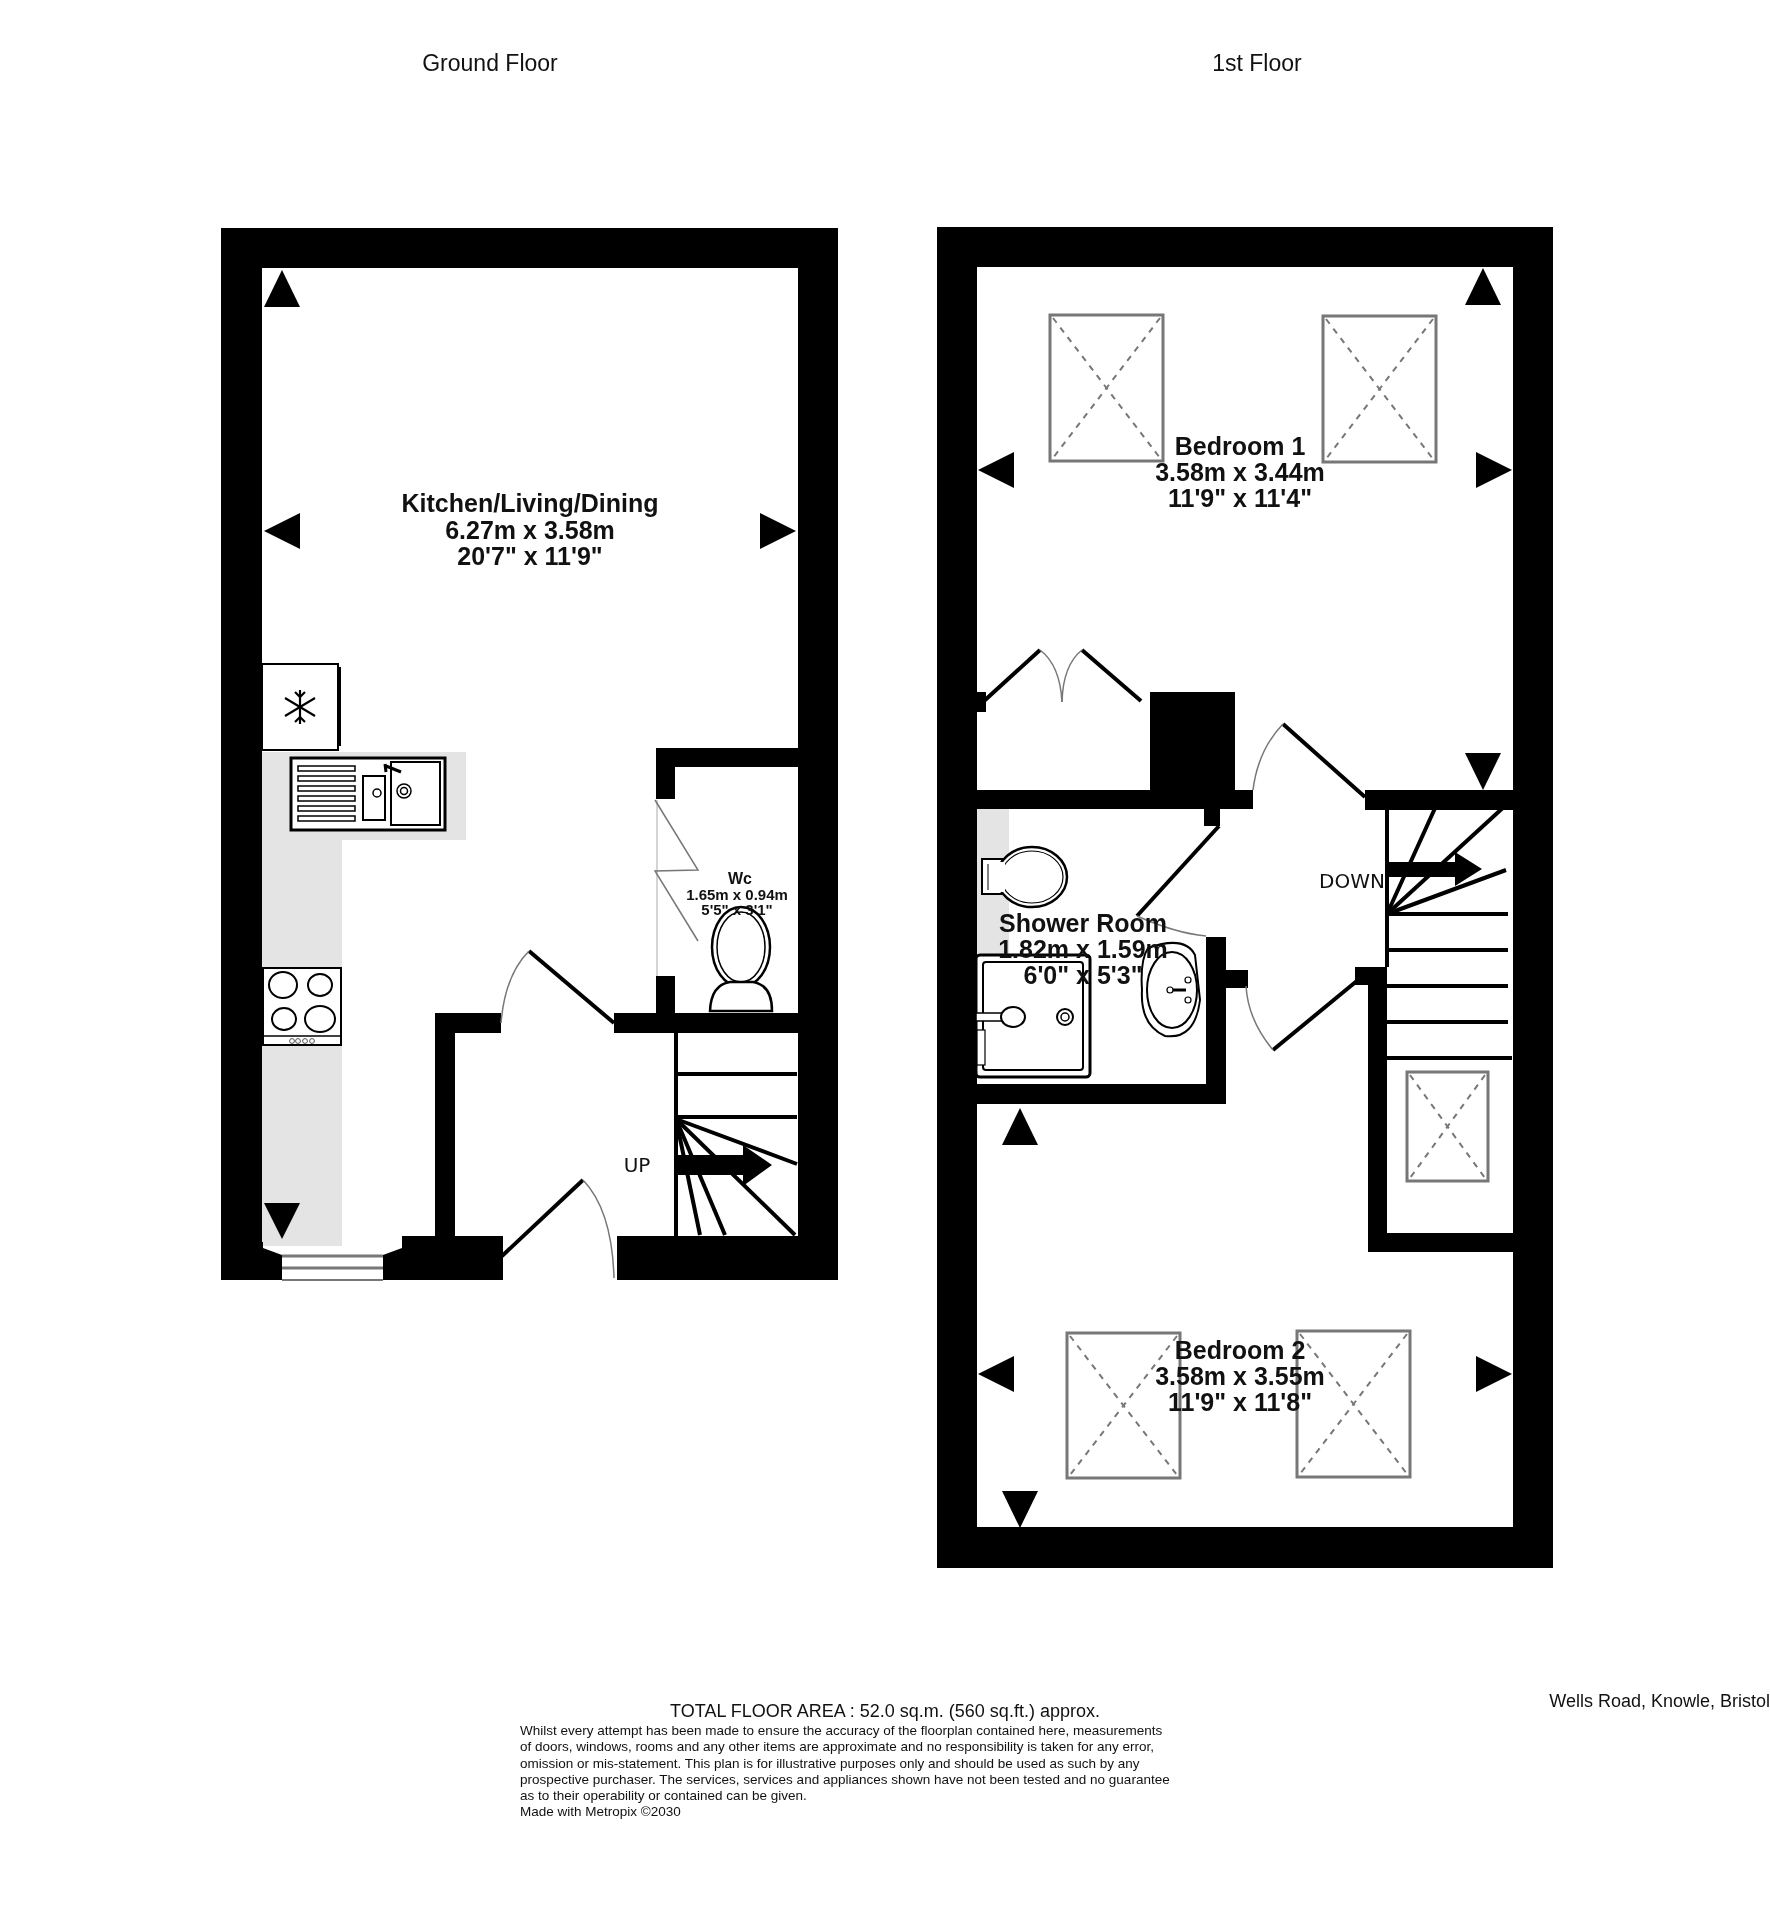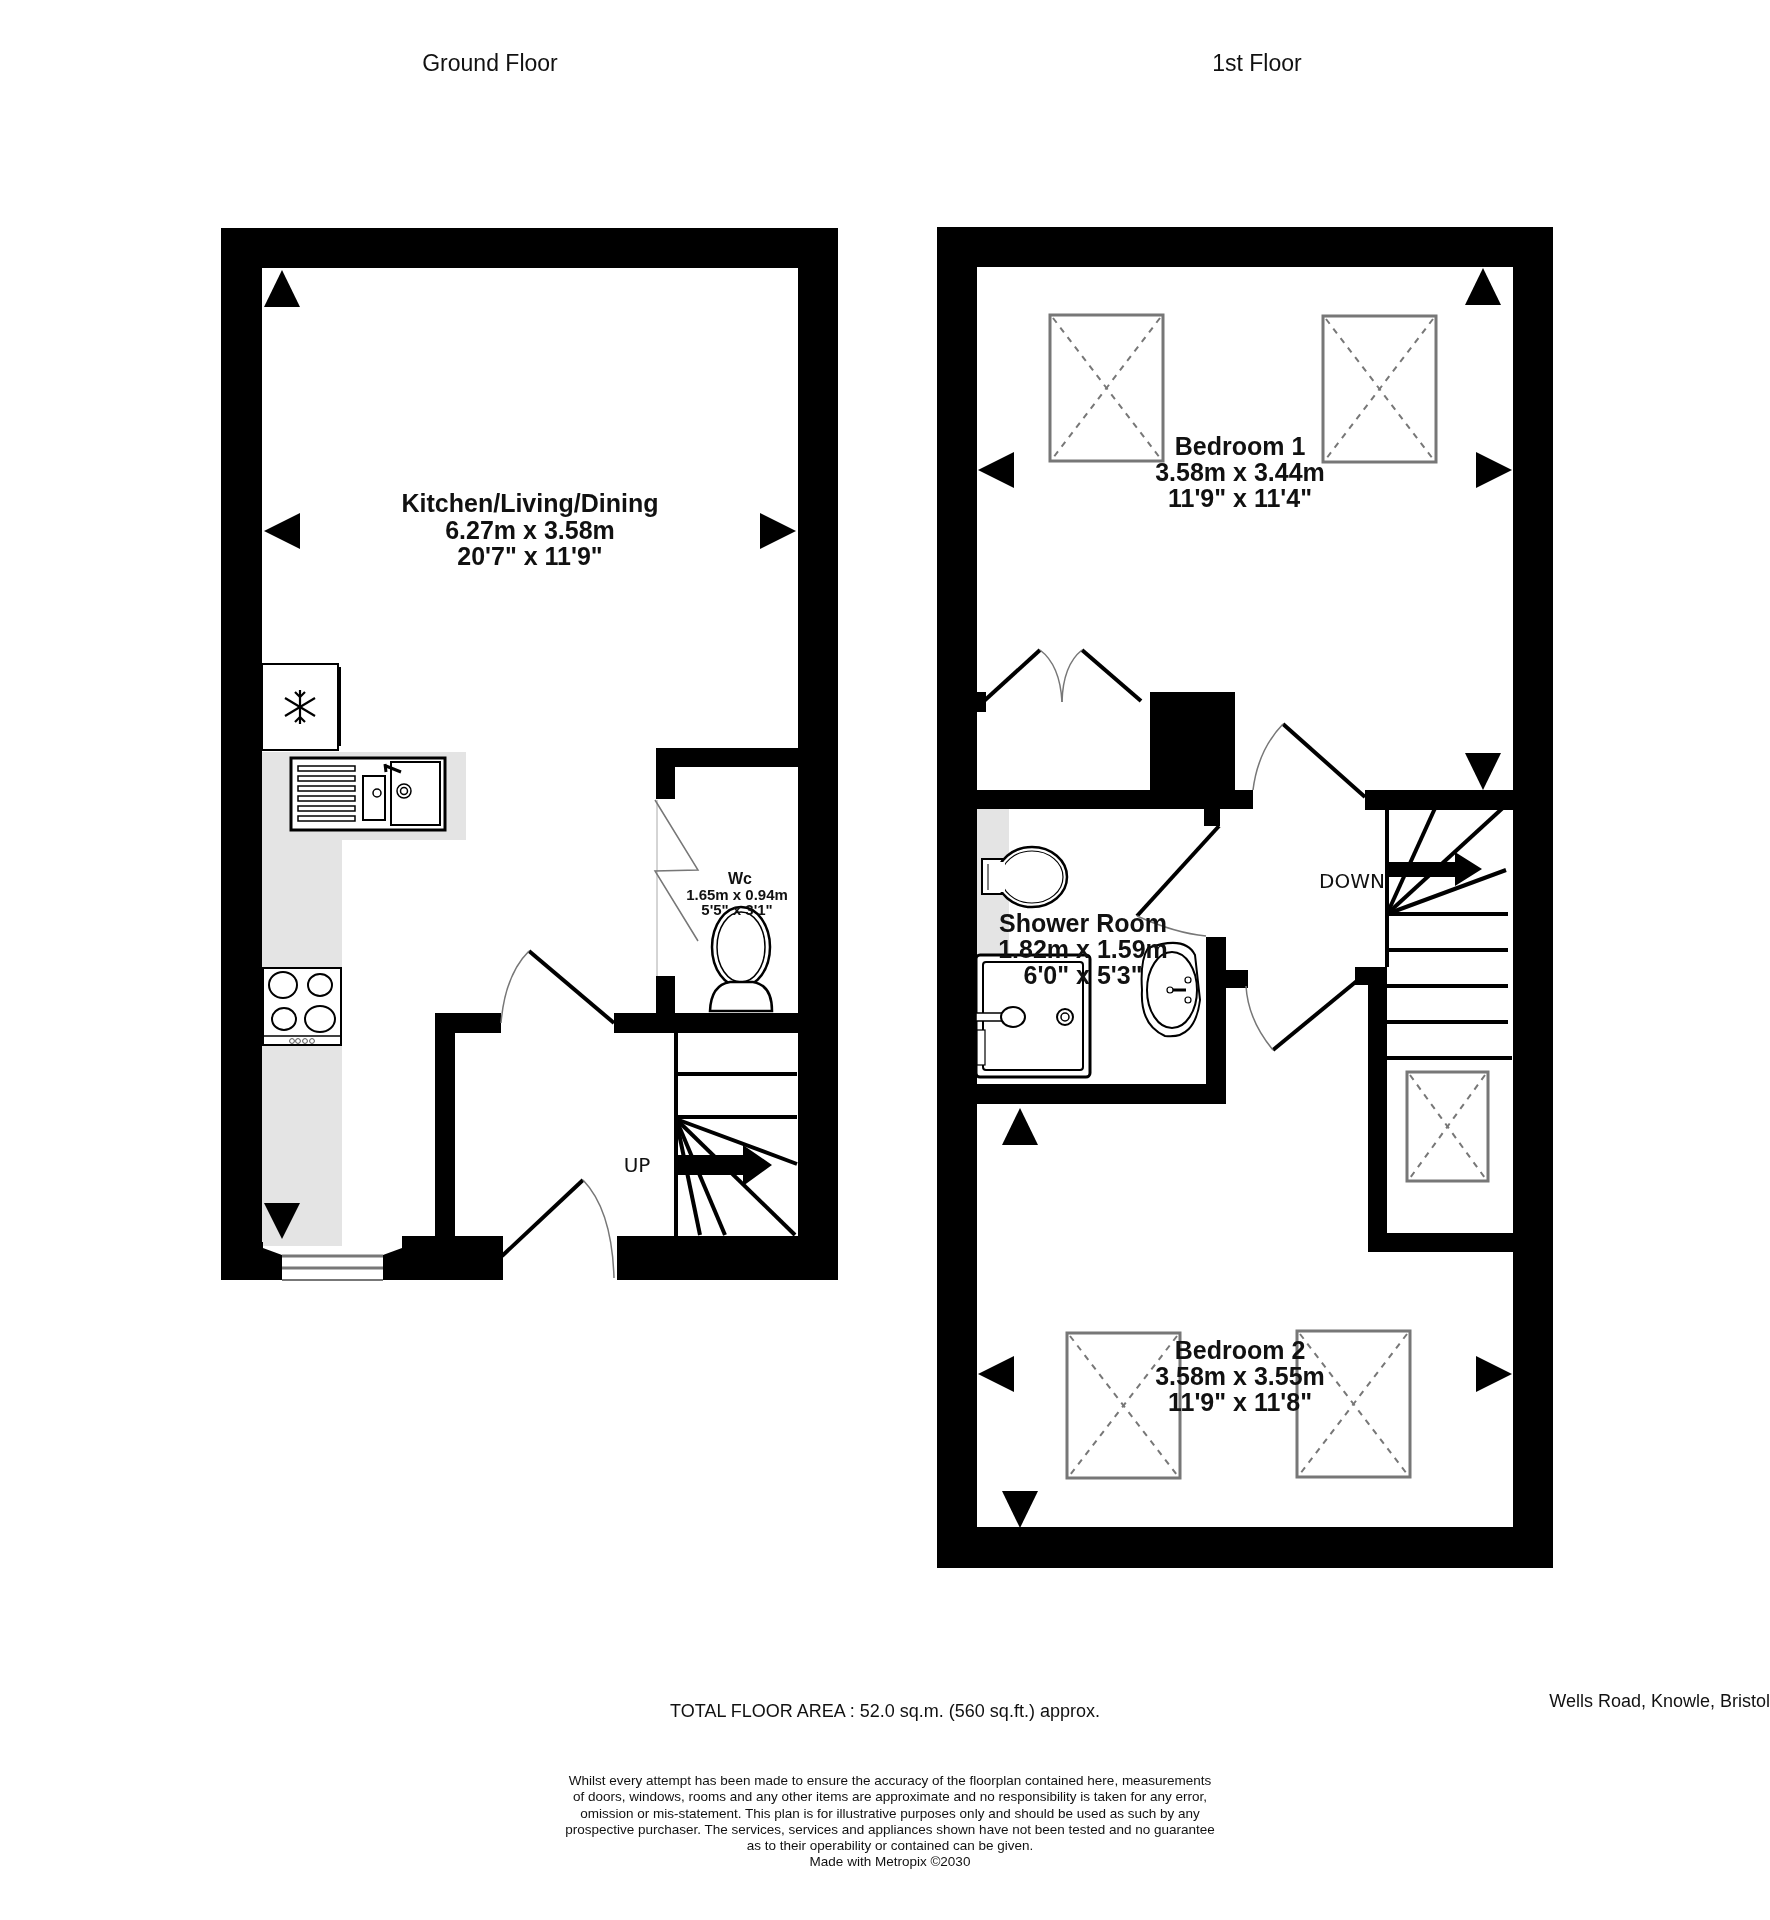--- a/index.html
+++ b/index.html
@@ -14,21 +14,21 @@
     .wall { fill: #000; }
     .thin { stroke: #000; stroke-width: 4; fill: none; }
     .arc { stroke: #777; stroke-width: 1.5; fill: none; }
     .skylight { stroke: #777; stroke-width: 3; fill: none; }
     .skylight-x { stroke: #777; stroke-width: 2; stroke-dasharray: 6 6; fill: none; }
     .worktop { fill: #e4e4e4; }
     .fixture { fill: #fff; stroke: #000; stroke-width: 3; }
     .fixture-thin { fill: #fff; stroke: #000; stroke-width: 2; }
     .footer-address { position: absolute; left: 0; width: 1770px; top: 1652px; text-align: right; font-size: 18px; color: #111; margin-top: 39px; }
     .footer-area { position: absolute; left: 0; width: 1770px; top: 1693px; text-align: center; font-size: 18px; color: #111; margin-top: 8px; }
-    .footer-disclaimer { position: absolute; left: 520px; width: 740px; top: 1773px; text-align: center; font-size: 13.5px; line-height: 16.3px; color: #111; }
+    .footer-disclaimer { position: absolute; left: 520px; width: 740px; top: 1723px; font-size: 13.5px; line-height: 16.3px; color: #111; }
     .footer-disclaimer span { display: block; }
   </style>
 </head>
 <body>
 
 <svg class="plan" width="1770" height="1920" viewBox="0 0 1770 1920" xmlns="http://www.w3.org/2000/svg">
 
   <text class="floor-title" x="490" y="71" text-anchor="middle">Ground Floor</text>
   <text class="floor-title" x="1257" y="71" text-anchor="middle">1st Floor</text>
 

